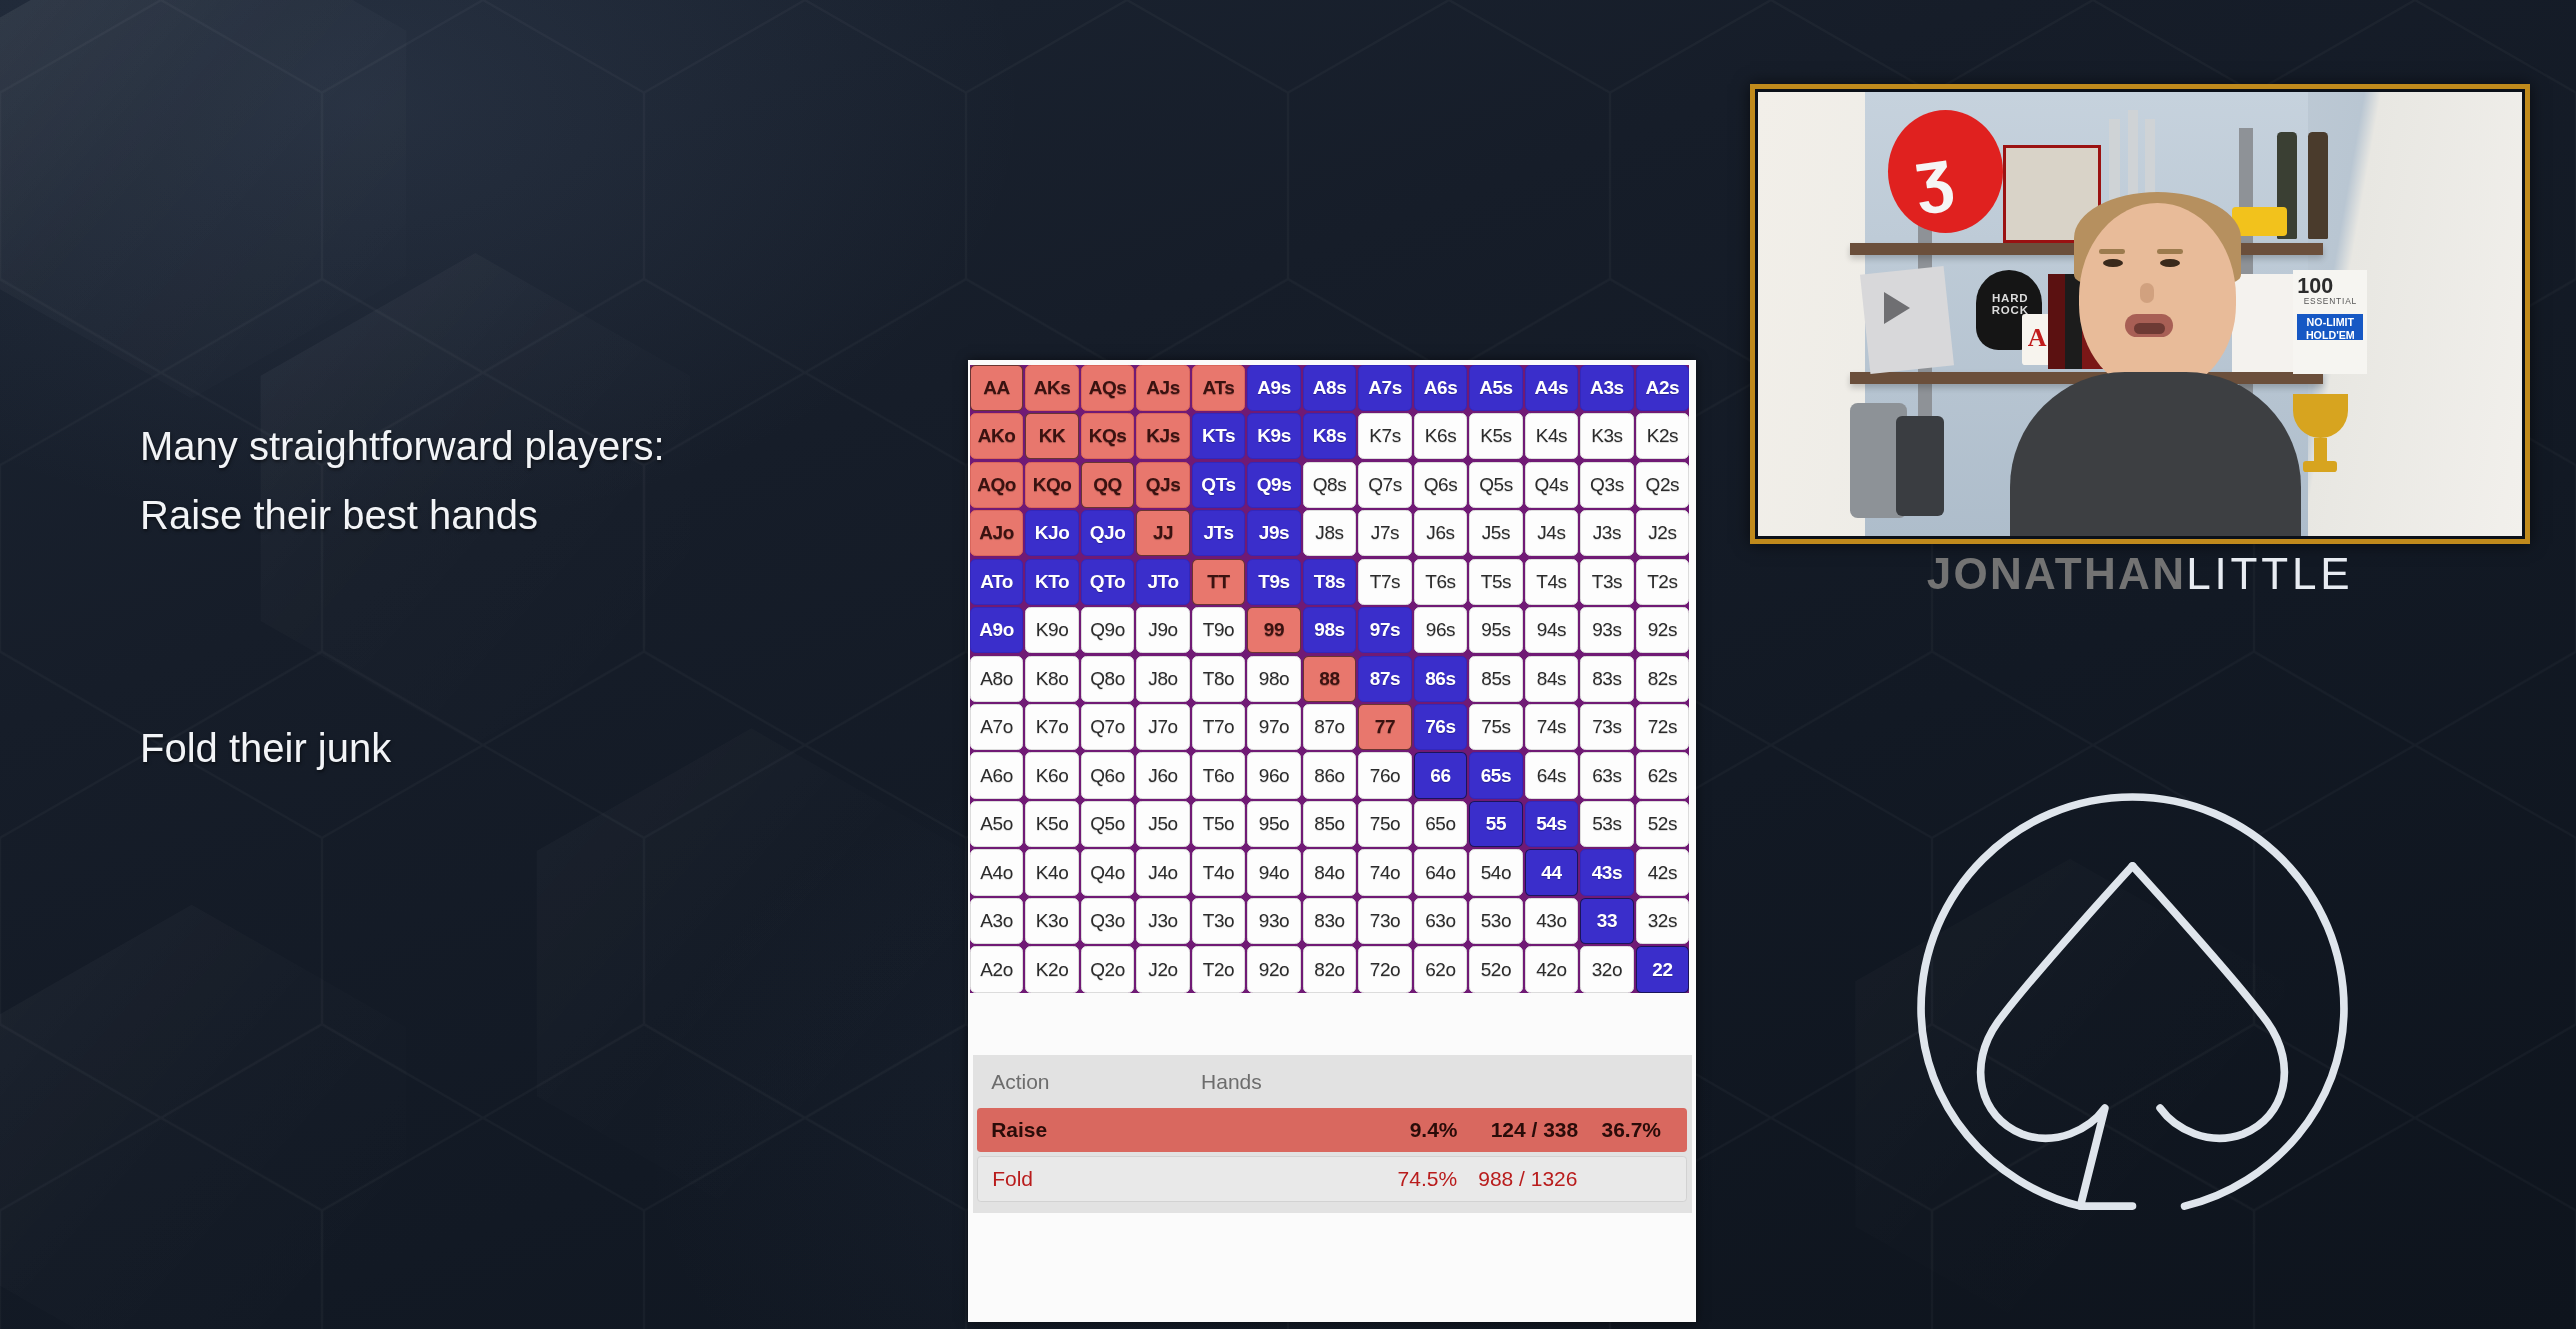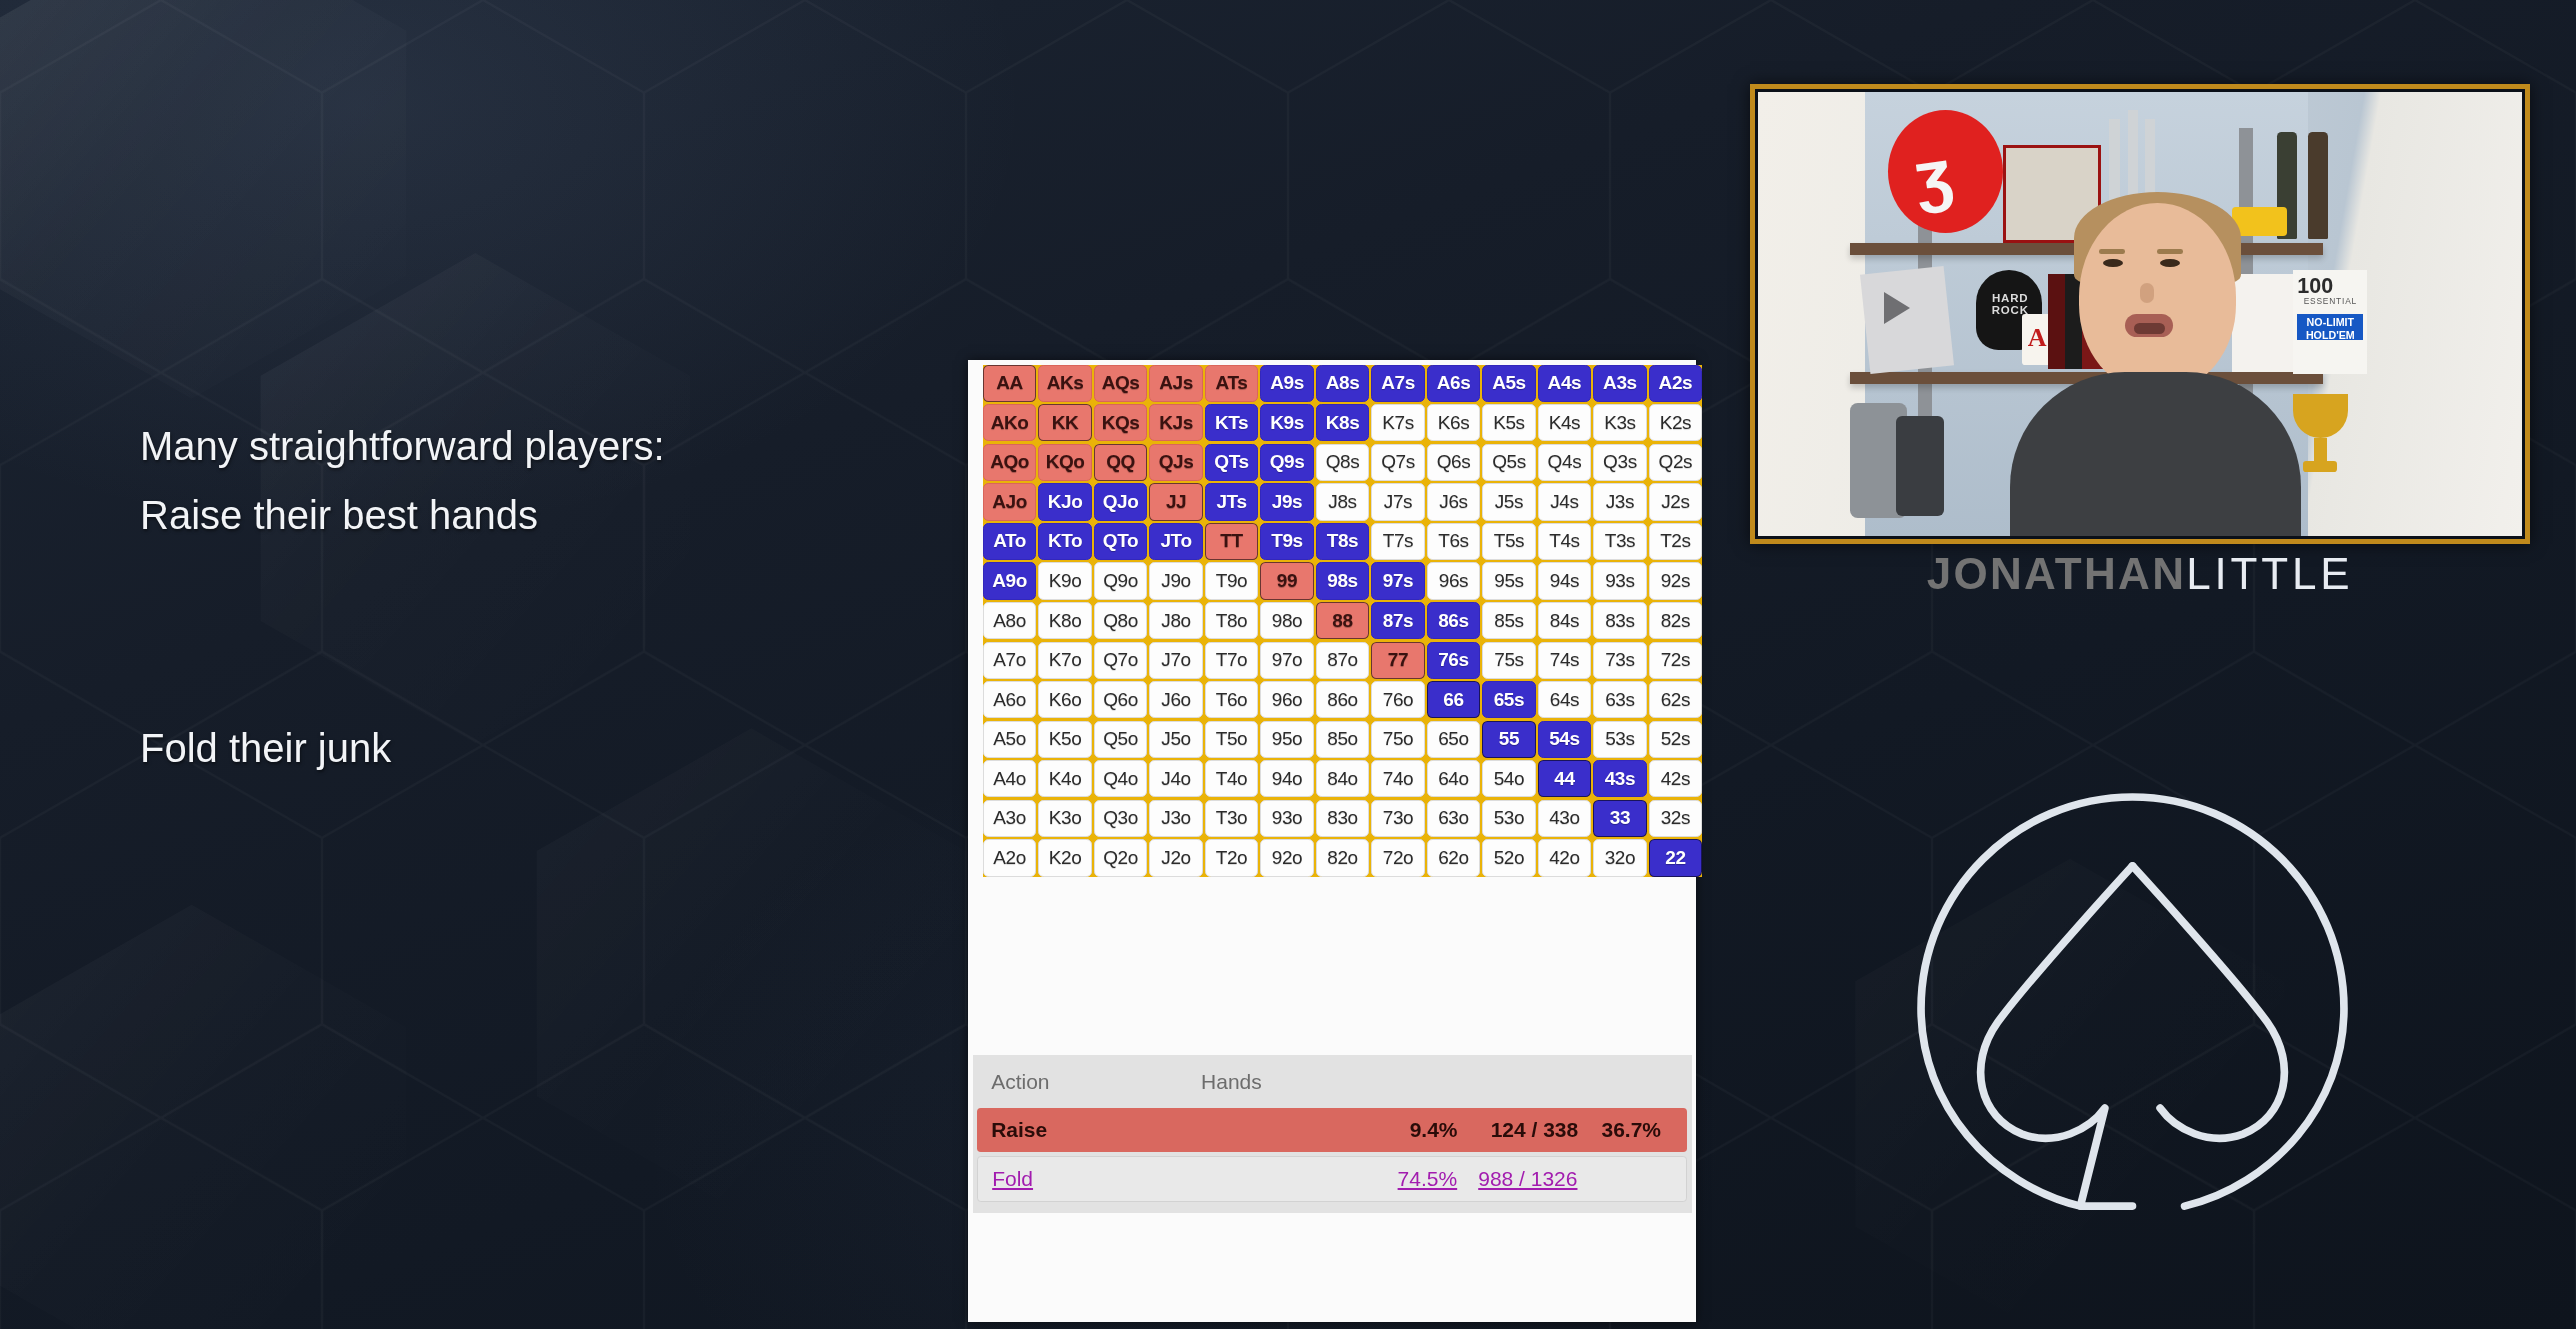--- a/index.html
+++ b/index.html
@@ -43,26 +43,26 @@
   #bullet-3{top:726px;}
 
   
   #range-panel{
     position:absolute;left:968px;top:360px;
     width:728px;height:962px;
     background:#fbfbfb;
     box-shadow:0 0 10.7px rgba(0,0,0,.55);
   }
   #grid-wrap{
-    position:absolute;left:15px;top:4.6px;width:719px;height:512px;
+    position:absolute;left:2px;top:4.6px;width:719px;height:628px;
     display:grid;
     grid-template-columns:repeat(13,1fr);
     grid-template-rows:repeat(13,1fr);
     gap:2.3px;
-    background:#eab308;
+    background:#701a75;
   }
   .cell{
     border-radius:5.4px;
     display:flex;align-items:center;justify-content:center;
     font-size:19px;font-weight:bold;
     font-family:"Liberation Sans","DejaVu Sans",sans-serif;
     letter-spacing:-0.4px;
     box-sizing:border-box;
     text-shadow:0 0.8px 0.8px rgba(0,0,0,.28);
     overflow:hidden;
@@ -83,21 +83,21 @@
   .srow{
     display:flex;align-items:center;
     height:44px;margin:0 4.6px 4.6px 4.6px;
     border-radius:3.8px;
     font-size:21px;
     font-family:"Liberation Sans","DejaVu Sans",sans-serif;
   }
   .srow.header{background:transparent;height:48px;margin-bottom:1.5px;}
   .srow.raise-row{background:#d9685f;color:#2a0c09;font-weight:bold;}
   .srow.limp-row {background:#3a2ecb;color:#ffffff;font-weight:bold;}
-  .srow.fold-row {background:#e9e9e9;color:#a21caf;border:0.8px solid #d2d2d2;text-decoration:underline;}
+  .srow.fold-row {background:#e9e9e9;color:#b91c1c;border:0.8px solid #d2d2d2;}
   .c-action{width:253px;padding-left:14px;box-sizing:border-box;text-align:left;}
   .c-hands {width:192px;text-align:left;}
   .c-pct   {width:100px;text-align:right;}
   .c-frac  {width:142px;text-align:right;padding-right:4.6px;box-sizing:border-box;}
   .c-share {width:115px;text-align:right;padding-right:26px;box-sizing:border-box;}
   .srow.header .c-action,.srow.header .c-hands{color:#6d6d6d;font-weight:normal;font-size:21px;}
 
   
   #webcam-frame{
     position:absolute;left:1750px;top:84px;width:780px;width:780px;height:460px;

